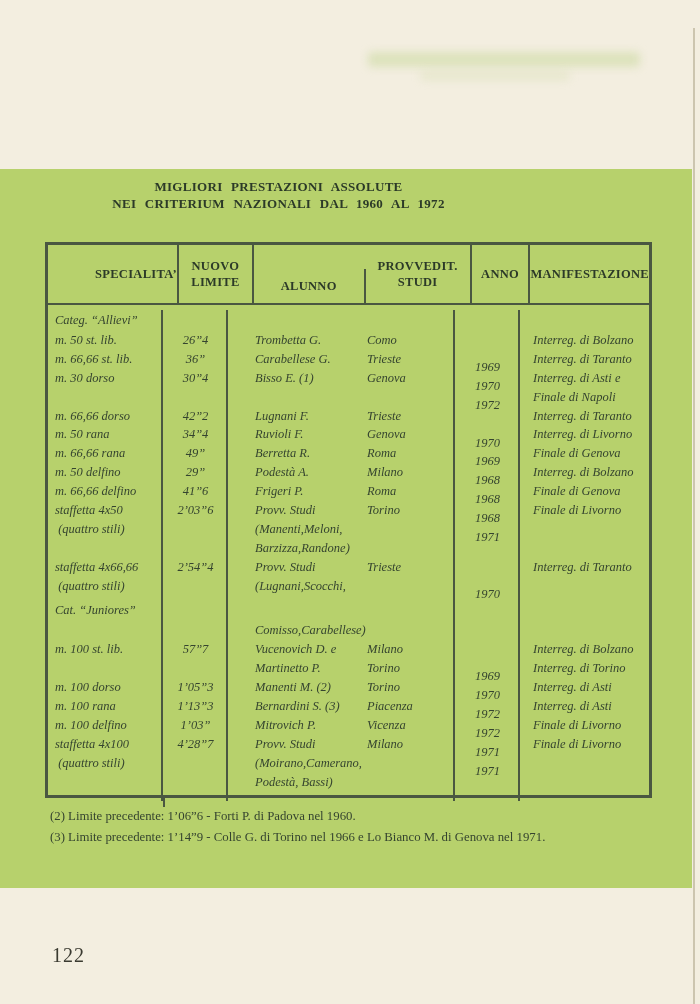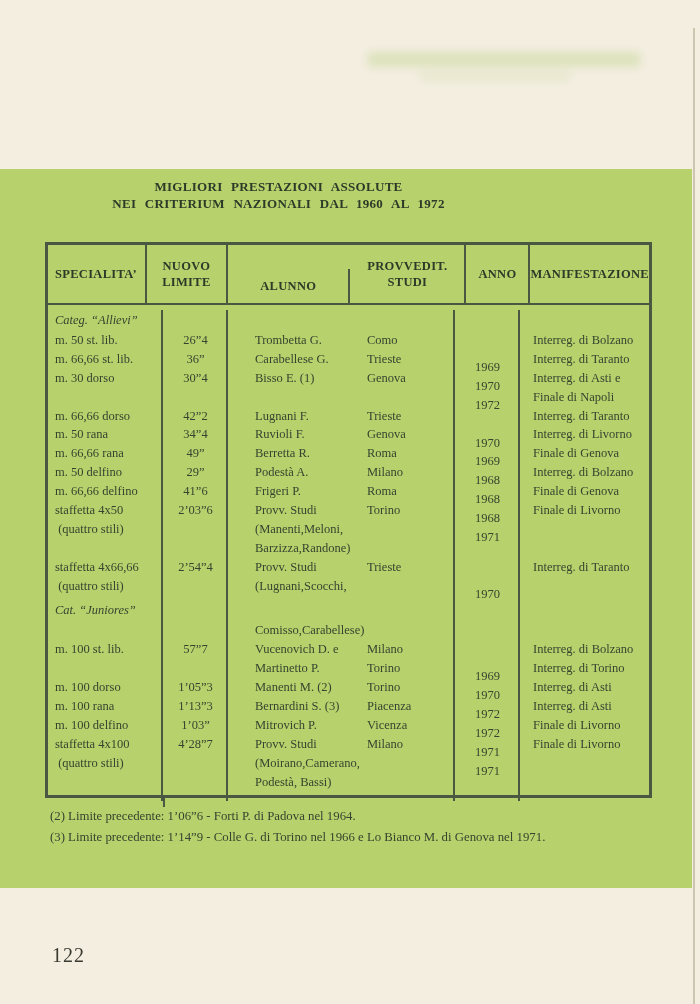--- a/index.html
+++ b/index.html
@@ -64,35 +64,35 @@
     font-size:12.5px;
   }
   .th{
     display:flex;align-items:center;justify-content:center;
     border-right:2px solid var(--line);
     text-align:center;
     white-space:pre-line;
     line-height:16px;
   }
   .th:last-child{border-right:none;}
-  .th.h-spec{width:100px;justify-content:flex-start;padding-left:7px;text-align:left;}
+  .th.h-spec{width:100px;justify-content:flex-start;padding-left:7px;text-align:left;margin-left:40px;}
   .th.h-lim{width:83px;}
   .th.h-alu{width:124px;margin-top:24px;}
   .th.h-prov{width:118px;}
   .th.h-anno{width:65px;}
   .th.h-manif{flex:1;}
   .tbody{
     position:relative;
     height:491px;
     padding-top:0;
     color:var(--body-ink);
   }
   .vline{position:absolute;top:0;bottom:0;width:2px;background:var(--line);}
   .vl1{left:113px;} .vl2{left:178px;} .vl3{left:405px;} .vl4{left:470px;}
-  .brow{display:flex;height:18.9px;line-height:18.9px;overflow:visible;}
+  .brow{display:flex;height:18.9px;line-height:18.9px;overflow:visible;font-style:italic;}
   .brow.section{height:20px;line-height:20px;margin-top:5px;margin-bottom:1px;font-style:italic;gap:34px;}
   .c-spec{width:115px;padding-left:7px;white-space:pre;}
   .c-lim{width:65px;text-align:center;}
   .c-merged{width:227px;display:flex;padding-left:12px;}
   .c-name{width:127px;padding-left:15px;white-space:pre;}
   .c-city{flex:1;}
   .c-anno{width:65px;text-align:center;margin-top:27px;}
   .c-manif{flex:1;padding-left:13px;}
   
   .stub{position:absolute;left:163px;top:798px;width:2px;height:9px;background:var(--line);}
@@ -385,17 +385,17 @@
         </div>
         <div class="c-anno"></div>
         <div class="c-manif"></div>
       </div>
     </div>
 </div>
 
 <div class="stub"></div>
 
 <div class="footnotes">
-  <div>(2) Limite precedente: 1’06”6 - Forti P. di Padova nel 1964.</div>
+  <div>(2) Limite precedente: 1’06”6 - Forti P. di Padova nel 1960.</div>
   <div>(3) Limite precedente: 1’14”9 - Colle G. di Torino nel 1966 e Lo Bianco M. di Genova nel 1971.</div>
 </div>
 
 <div class="page-number">122</div>
 
 </body></html>

